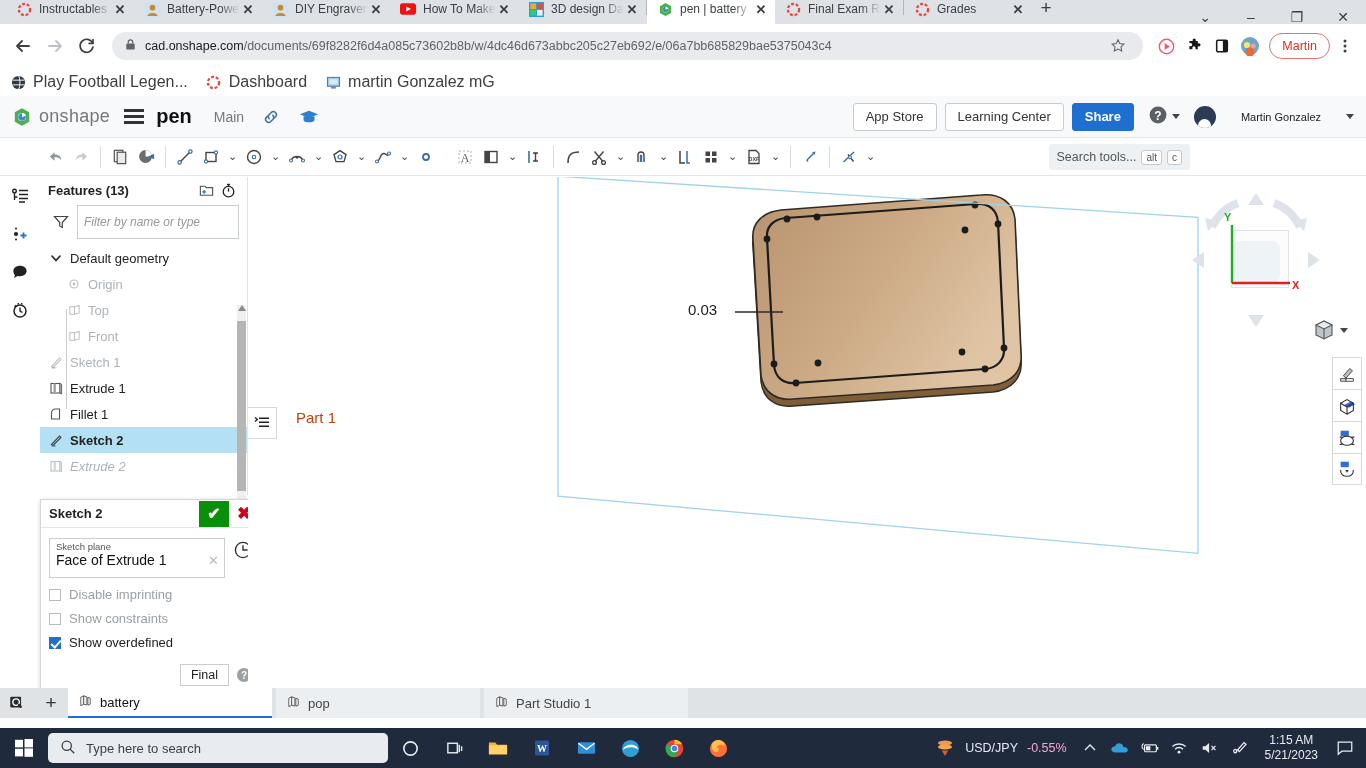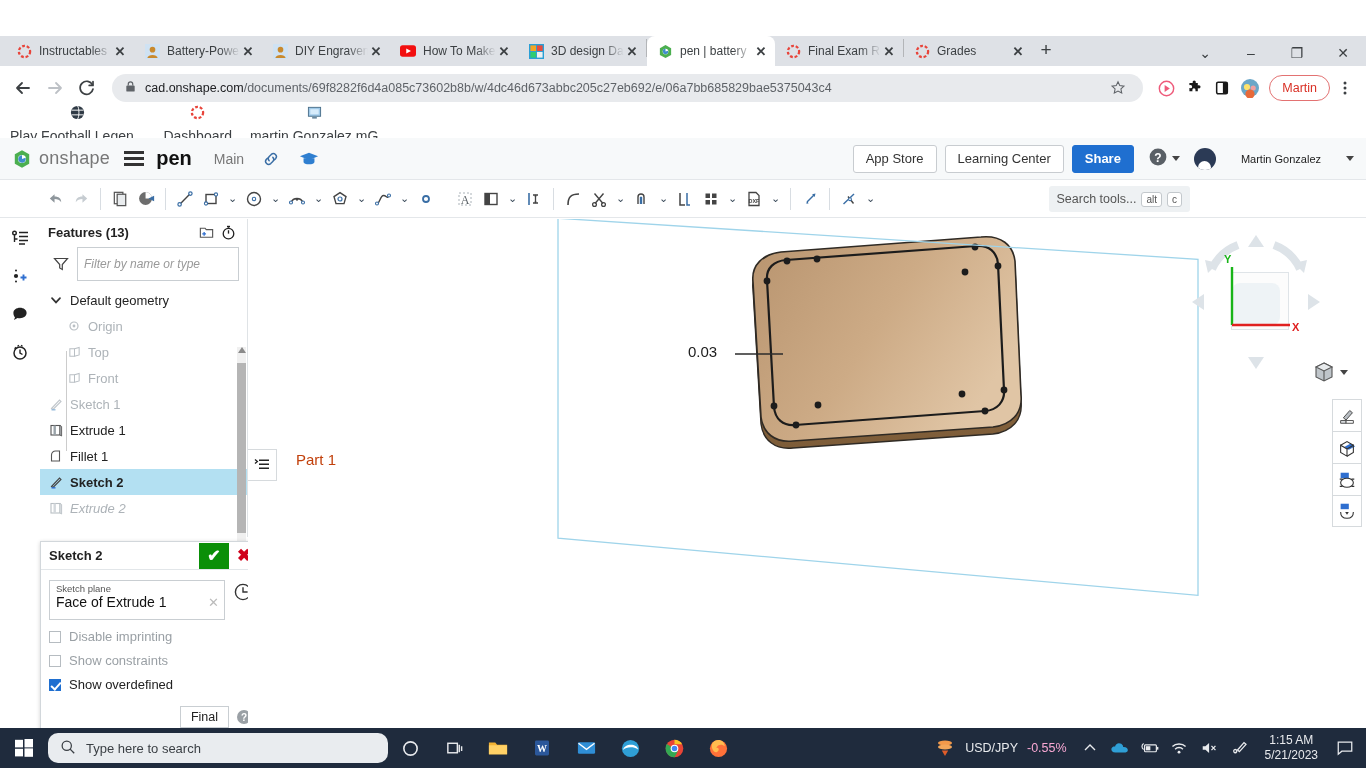--- a/index.html
+++ b/index.html
@@ -6,22 +6,22 @@
   html,body { width:1366px; height:768px; overflow:hidden; }
   body {
     font-family: "Liberation Sans", sans-serif;
     font-size: 13px;
     background:#fff;
     -webkit-font-smoothing: antialiased;
   }
 
   
   .chrome-tabstrip{
-    height:30px; background:#dee1e6; display:flex; align-items:flex-end;
-    padding-left:6px; position:relative;margin-top:36px;
+    height:24px; background:#dee1e6; display:flex; align-items:flex-end;
+    padding-left:6px; position:relative;
   }
   .ctab{
     height:30px; width:128px; display:flex; align-items:center;
     padding:0 6px 0 10px; border-radius:8px 8px 0 0;
     font-size:12px; color:#3c4043; position:relative; flex:0 0 auto;
   }
   .ctab.active{ background:#fff; }
   .ctab .favicon{ width:16px;height:16px;flex:0 0 16px;margin-right:7px;display:flex;align-items:center;justify-content:center;}
   .ctab .ctitle{
     flex:1; white-space:nowrap; overflow:hidden; font-size:12px;
@@ -47,21 +47,21 @@
   .omnibox .url{ flex:1; font-size:12.5px; color:#202124; white-space:nowrap; overflow:hidden;}
   .omnibox .url .dom{color:#202124;}
   .omnibox .url .rest{color:#5f6368;}
   .tbicon{ width:26px;height:26px;display:flex;align-items:center;justify-content:center;color:#5f6368;}
   .update-btn{
     border:1px solid #e37272; color:#d93025; border-radius:13px; height:26px;
     display:flex;align-items:center;padding:0 12px;font-size:12.5px; margin-left:4px;
   }
 
   .bookmarks{ height:28px; background:#fff; display:flex;align-items:center; padding:0 10px; gap:18px; }
-  .bm{ display:flex;align-items:center;gap:7px;font-size:14px;color:#3c4043;flex-direction:column;}
+  .bm{ display:flex;align-items:center;gap:7px;font-size:16px;color:#3c4043;}
   .bm .bmi{ width:16px;height:16px;display:flex;align-items:center;justify-content:center;}
 
   
   .app{ height:calc(768px - 34px - 44px - 28px - 40px); background:#fff; position:relative; }
 
   .os-header{
     height:42px; background:#f7f9fa; display:flex; align-items:center; padding:0 12px;
     border-bottom:1px solid #e4e7ea;
   }
   .os-logo{ display:flex;align-items:center;gap:7px;}
@@ -187,21 +187,21 @@
   }
   .btab.active{ background:#fff; color:#111; border-bottom:2px solid #1f6fd0;}
 
   
   .taskbar{
     position:absolute;left:0;bottom:0;width:1366px;height:40px;background:#1f2b3d;
     display:flex;align-items:center; color:#e8eaed;
   }
   .tb-start{ width:48px;height:40px;display:flex;align-items:center;justify-content:center;}
   .tb-search{
-    width:340px;height:30px;background:#e9ecef;border-radius:10px;display:flex;align-items:center;
+    width:340px;height:30px;background:#e9ecef;border-radius:5px;display:flex;align-items:center;
     gap:10px;padding:0 12px;color:#3a3f44;font-size:13px;
   }
   .tb-ic{ width:44px;height:40px;display:flex;align-items:center;justify-content:center;}
   .tb-spacer{ flex:1; }
   .tray{ display:flex;align-items:center;gap:0; padding-right:4px;}
   .tray .ti{ width:30px;height:40px;display:flex;align-items:center;justify-content:center;}
   .stock{ display:flex;align-items:center;gap:9px;font-size:12.5px;padding:0 8px;}
   .stock .neg{ color:#f9a8d4; }
   .clock{ display:flex;flex-direction:column;align-items:center;justify-content:center;font-size:12px;line-height:15px;padding:0 10px;}
   .notif{ width:34px;height:40px;display:flex;align-items:center;justify-content:center;}

